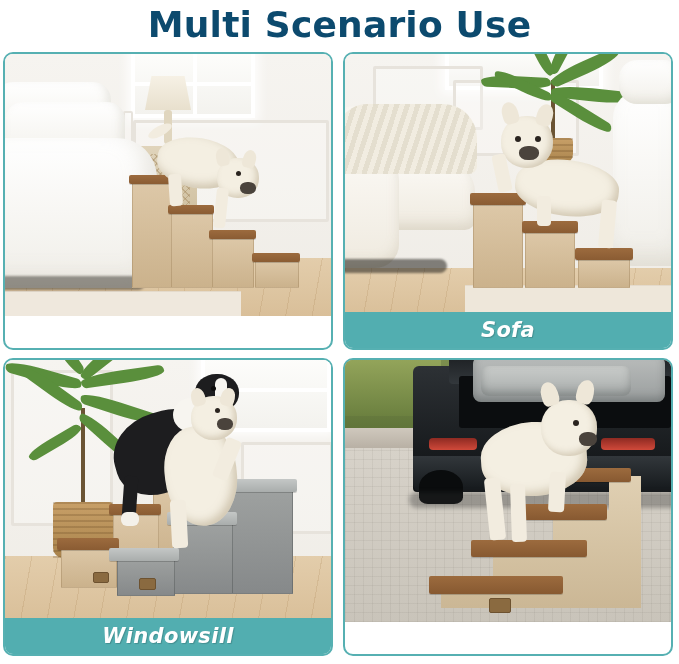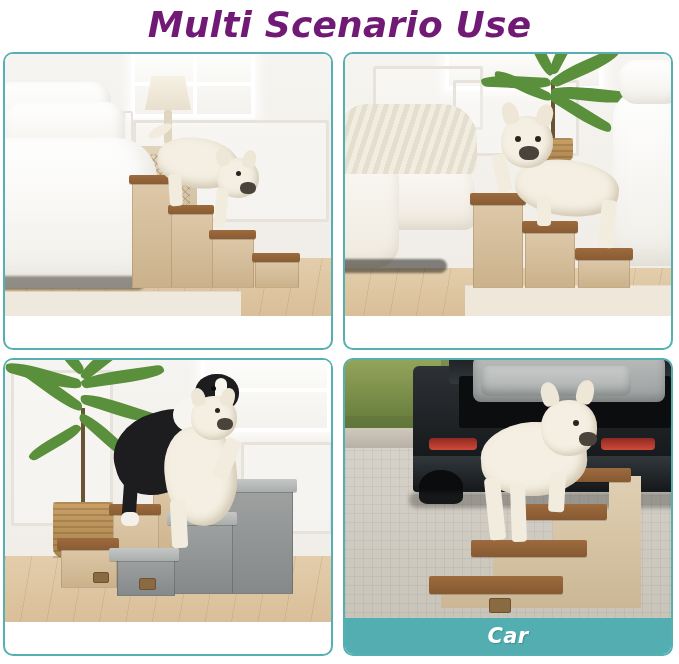--- a/index.html
+++ b/index.html
@@ -6,23 +6,23 @@
   body{
     width:679px;height:664px;overflow:hidden;
     font-family:"DejaVu Sans","Liberation Sans",sans-serif;
   }
   .page{position:relative;width:679px;height:664px;background:#fff;}
 
   
   .title{
     position:absolute;left:0;top:0;width:679px;height:48px;
     display:flex;align-items:center;justify-content:center;
-    font-size:36px;font-weight:bold;font-style:italic;
+    font-size:36px;font-weight:bold;
     letter-spacing:0.2px;
-    color:#701a75;
+    color:#0c4a6e;
     font-family:"DejaVu Sans","Liberation Sans",sans-serif;
     text-shadow:0 1px 0 rgba(255,255,255,.7);
   }
 
   
   .grid{position:absolute;left:3px;top:52px;width:673px;height:610px;}
   .panel{
     position:absolute;width:330px;height:298px;
     border:2px solid #56b0b2;border-radius:10px;
     overflow:hidden;background:#fff;box-sizing:border-box;
@@ -221,20 +221,21 @@
         <div class="dog-head abs" style="left:156px;top:62px;width:52px;height:52px;"></div>
         <div class="dog-ear abs" style="left:157px;top:48px;width:16px;height:22px;transform:rotate(-16deg);"></div>
         <div class="dog-ear abs" style="left:192px;top:50px;width:16px;height:22px;transform:rotate(16deg);"></div>
         <div class="dog-eye abs" style="left:170px;top:82px;width:6px;height:6px;"></div>
         <div class="dog-eye abs" style="left:190px;top:82px;width:6px;height:6px;"></div>
         <div class="dog-snout abs" style="left:174px;top:92px;width:20px;height:14px;"></div>
         <div class="dog-leg abs" style="left:150px;top:100px;width:14px;height:38px;transform:rotate(-12deg);"></div>
         <div class="dog-leg abs" style="left:192px;top:142px;width:14px;height:30px;"></div>
         <div class="dog-leg abs" style="left:255px;top:146px;width:15px;height:48px;transform:rotate(5deg);"></div>
       </div>
+      <div class="caption">Sofa</div>
     </div>
 
     <div class="panel p3">
       <div class="photo">
         <div class="wall-white"></div>
 
         <div class="window abs" style="left:196px;top:-6px;width:122px;height:70px;">
           <div class="mull abs" style="left:0;top:30px;width:100%;height:4px;"></div>
         </div>
         <div class="wainscot abs" style="left:6px;top:10px;width:96px;height:150px;"></div>
@@ -280,20 +281,21 @@
 
         <div class="dog-body abs" style="left:160px;top:66px;width:72px;height:100px;transform:rotate(-6deg);border-radius:44% 44% 50% 50%;"></div>
         <div class="dog-head abs" style="left:186px;top:36px;width:46px;height:44px;"></div>
         <div class="dog-ear abs" style="left:186px;top:28px;width:14px;height:18px;transform:rotate(-14deg);"></div>
         <div class="dog-ear abs" style="left:216px;top:28px;width:14px;height:18px;transform:rotate(16deg);"></div>
         <div class="dog-snout abs" style="left:212px;top:58px;width:16px;height:12px;"></div>
         <div class="dog-eye abs" style="left:210px;top:48px;width:5px;height:5px;"></div>
         <div class="dog-leg abs" style="left:214px;top:78px;width:16px;height:42px;transform:rotate(22deg);"></div>
         <div class="dog-leg abs" style="left:166px;top:140px;width:16px;height:48px;transform:rotate(-3deg);"></div>
       </div>
+      <div class="caption">Windowsill</div>
     </div>
 
     <div class="panel p4">
       <div class="photo">
         <div class="abs" style="inset:0;background:#cfc9bf;"></div>
         <div class="grass abs" style="left:0;top:0;width:130px;height:74px;"></div>
         <div class="grass abs" style="left:0;top:0;width:96px;height:56px;background:linear-gradient(#93a45a,#6c8140);"></div>
         <div class="curb abs" style="left:0;top:68px;width:138px;height:22px;"></div>
         <div class="pavement abs" style="left:0;top:88px;width:100%;height:174px;"></div>
 
@@ -318,17 +320,16 @@
         <div class="dog-body abs" style="left:136px;top:62px;width:106px;height:74px;transform:rotate(-4deg);"></div>
         <div class="dog-head abs" style="left:196px;top:40px;width:56px;height:56px;"></div>
         <div class="dog-ear abs" style="left:196px;top:22px;width:17px;height:24px;transform:rotate(-16deg);"></div>
         <div class="dog-ear abs" style="left:232px;top:20px;width:17px;height:24px;transform:rotate(14deg);"></div>
         <div class="dog-eye abs" style="left:228px;top:60px;width:6px;height:6px;"></div>
         <div class="dog-snout abs" style="left:234px;top:72px;width:18px;height:14px;"></div>
         <div class="dog-leg abs" style="left:204px;top:112px;width:16px;height:40px;transform:rotate(3deg);"></div>
         <div class="dog-leg abs" style="left:142px;top:118px;width:16px;height:62px;transform:rotate(-6deg);"></div>
         <div class="dog-leg abs" style="left:166px;top:124px;width:15px;height:58px;transform:rotate(-2deg);"></div>
       </div>
-      <div class="caption">Car</div>
     </div>
 
   </div>
 </div>
 
 </body></html>

